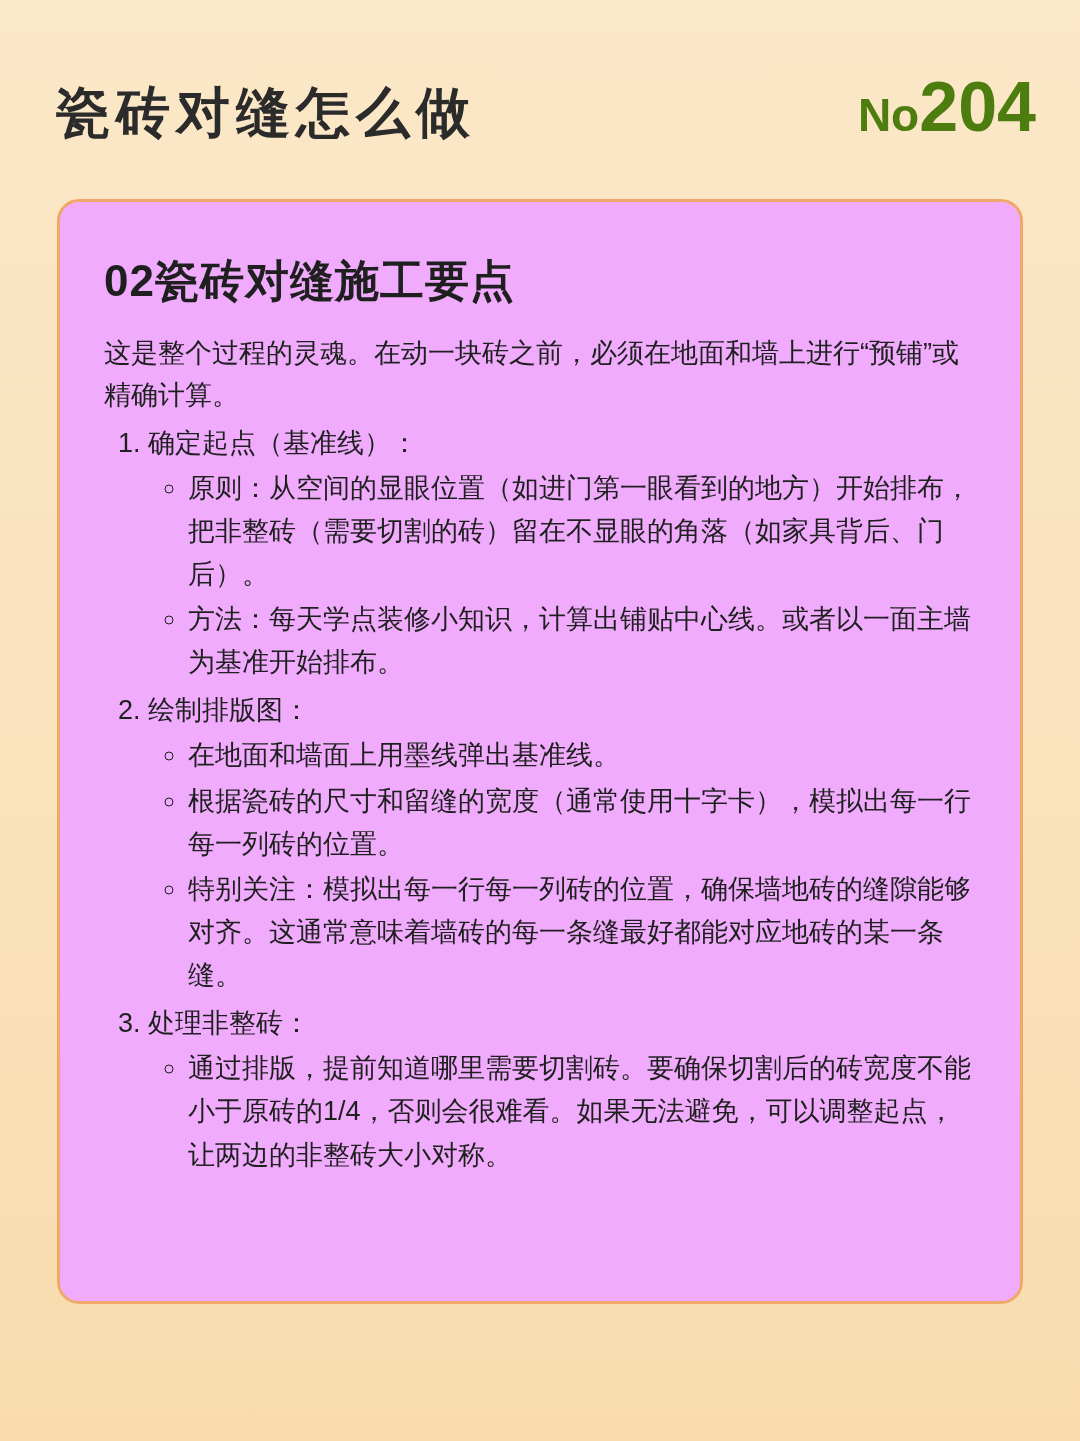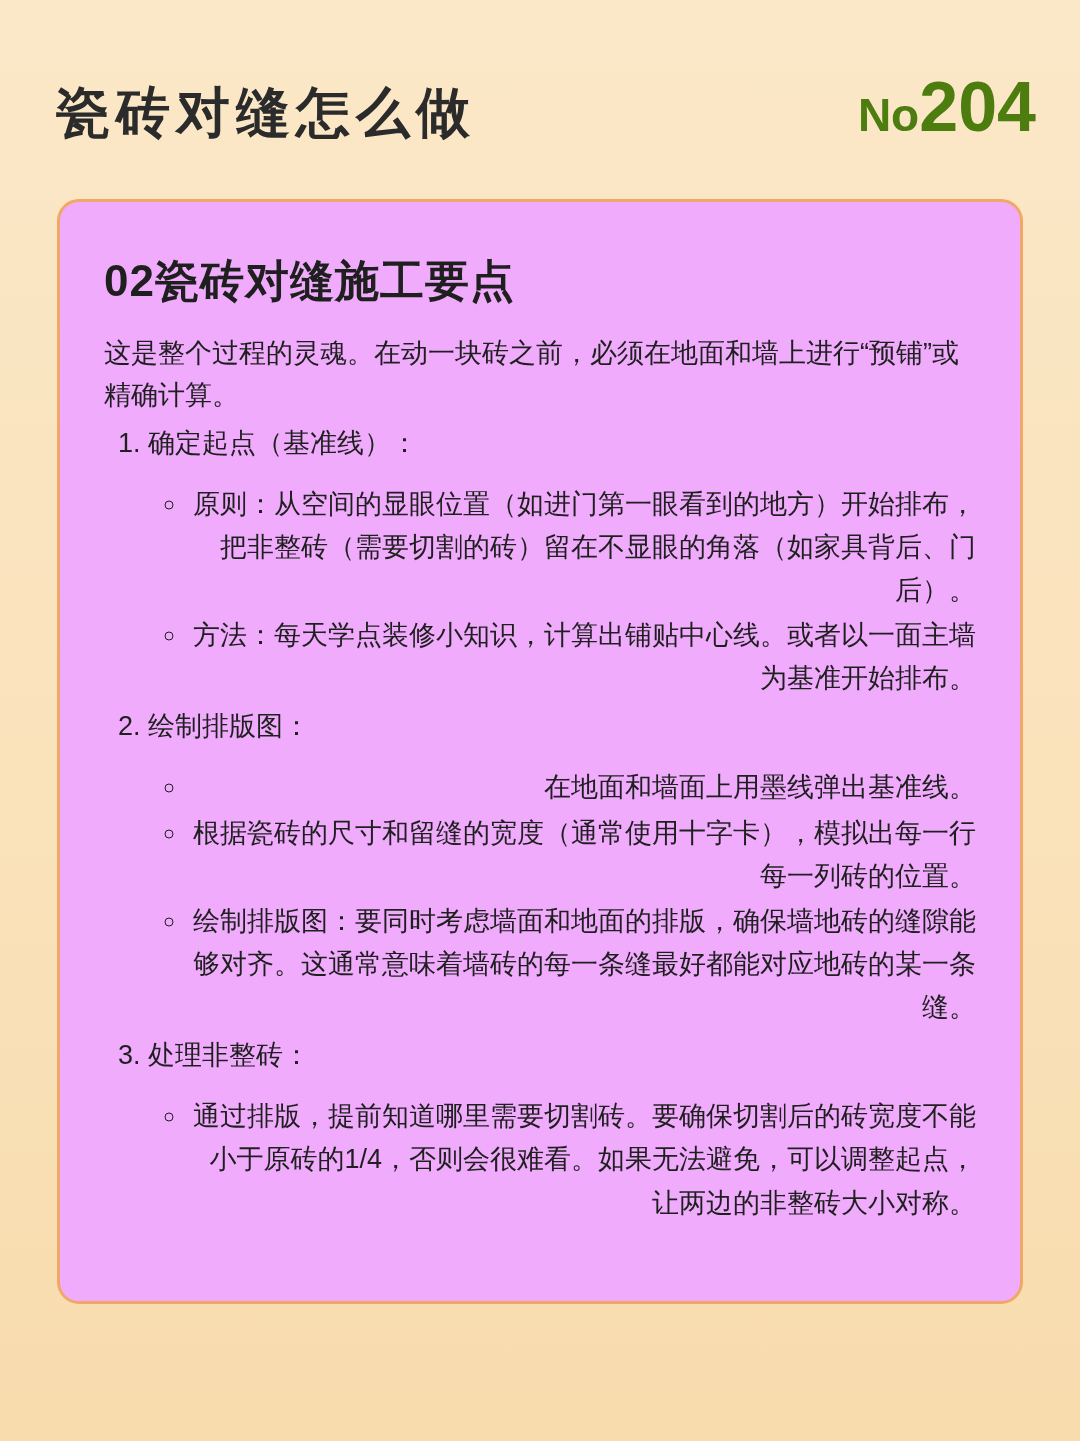--- a/index.html
+++ b/index.html
@@ -76,24 +76,23 @@
   ol.steps {
     margin: 6px 0 0 0;
     padding-left: 44px;
     list-style-type: decimal;
   }
   ol.steps > li {
     margin-bottom: 2px;
     line-height: 1.55;
   }
   ul.sub {
-    margin: 18px 0 6px 0;
+    margin: 2px 0 6px 0;
     padding-left: 40px;
     list-style-type: circle;
-    text-align: right;
   }
   ul.sub > li {
     margin-bottom: 2px;
     line-height: 1.6;
   }
   .footer {
     position: absolute;
     left: 0;
     top: 1345px;
     width: 1080px;
@@ -127,21 +126,21 @@
           <ul class="sub">
             <li>原则：从空间的显眼位置（如进门第一眼看到的地方）开始排布，把非整砖（需要切割的砖）留在不显眼的角落（如家具背后、门后）。</li>
             <li>方法：每天学点装修小知识，计算出铺贴中心线。或者以一面主墙为基准开始排布。</li>
           </ul>
         </li>
         <li>
           <span>绘制排版图：</span>
           <ul class="sub">
             <li>在地面和墙面上用墨线弹出基准线。</li>
             <li>根据瓷砖的尺寸和留缝的宽度（通常使用十字卡），模拟出每一行每一列砖的位置。</li>
-            <li>绘制排版图：要同时考虑墙面和地面的排版，确保墙地砖的缝隙能够对齐。这通常意味着墙砖的每一条缝最好都能对应地砖的某一条缝。</li>
+            <li>特别关注：模拟出每一行每一列砖的位置，确保墙地砖的缝隙能够对齐。这通常意味着墙砖的每一条缝最好都能对应地砖的某一条缝。</li>
           </ul>
         </li>
         <li>
           <span>处理非整砖：</span>
           <ul class="sub">
             <li>通过排版，提前知道哪里需要切割砖。要确保切割后的砖宽度不能小于原砖的1/4，否则会很难看。如果无法避免，可以调整起点，让两边的非整砖大小对称。</li>
           </ul>
         </li>
       </ol>
     </div>

